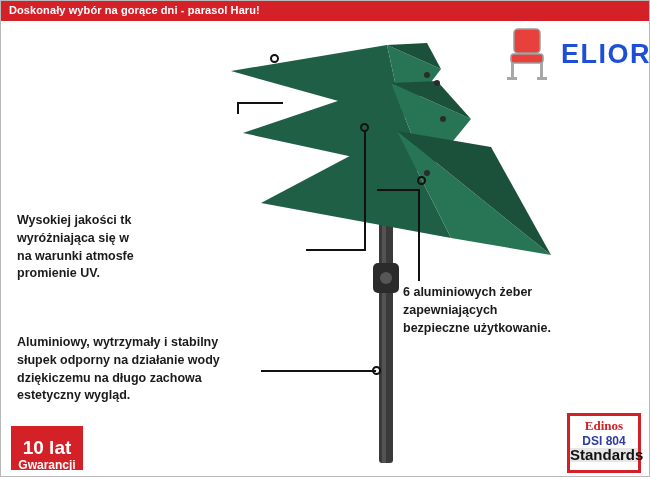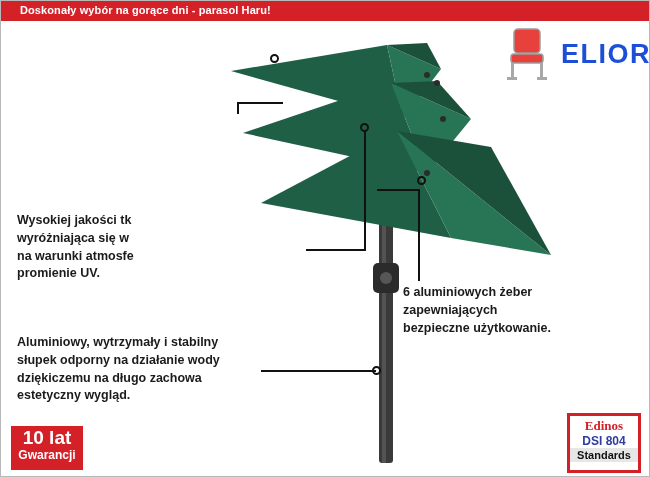--- a/index.html
+++ b/index.html
@@ -23,21 +23,21 @@
   #header-bar {
     position: absolute;
     left: 0; top: 0;
     width: 650px;
     height: 20px;
     background: #d42128;
     box-sizing: border-box;
   }
   #header-title {
     position: absolute;
-    left: 19px;
+    left: 8px;
     top: 3px;
     color: #ffffff;
     font-size: 11px;
     font-weight: bold;
     letter-spacing: 0.1px;
     white-space: nowrap;
   }
   
   #brand-logo {
     position: absolute;
@@ -100,21 +100,21 @@
   
   #warranty-badge {
     position: absolute;
     left: 10px;
     top: 425px;
     width: 72px;
     height: 44px;
     background: #d42128;
     color: #ffffff;
     box-sizing: border-box;
-    padding-top: 2px;
+    padding-top: 12px;
     text-align: center;
   }
   #warranty-years {
     font-size: 19px;
     font-weight: bold;
     line-height: 20px;
   }
   #warranty-label {
     font-size: 12px;
     font-weight: bold;
@@ -139,21 +139,21 @@
     color: #d42128;
     font-family: "Liberation Serif", serif;
   }
   #standards-code {
     font-size: 12px;
     font-weight: bold;
     color: #2f3d9e;
     line-height: 14px;
   }
   #standards-sub {
-    font-size: 11px;
+    font-size: 15px;
     font-weight: bold;
     color: #111111;
     background: #e6e6e6;
     line-height: 14px;
   }
 </style>
 </head>
 <body>
 
 <div id="page">

